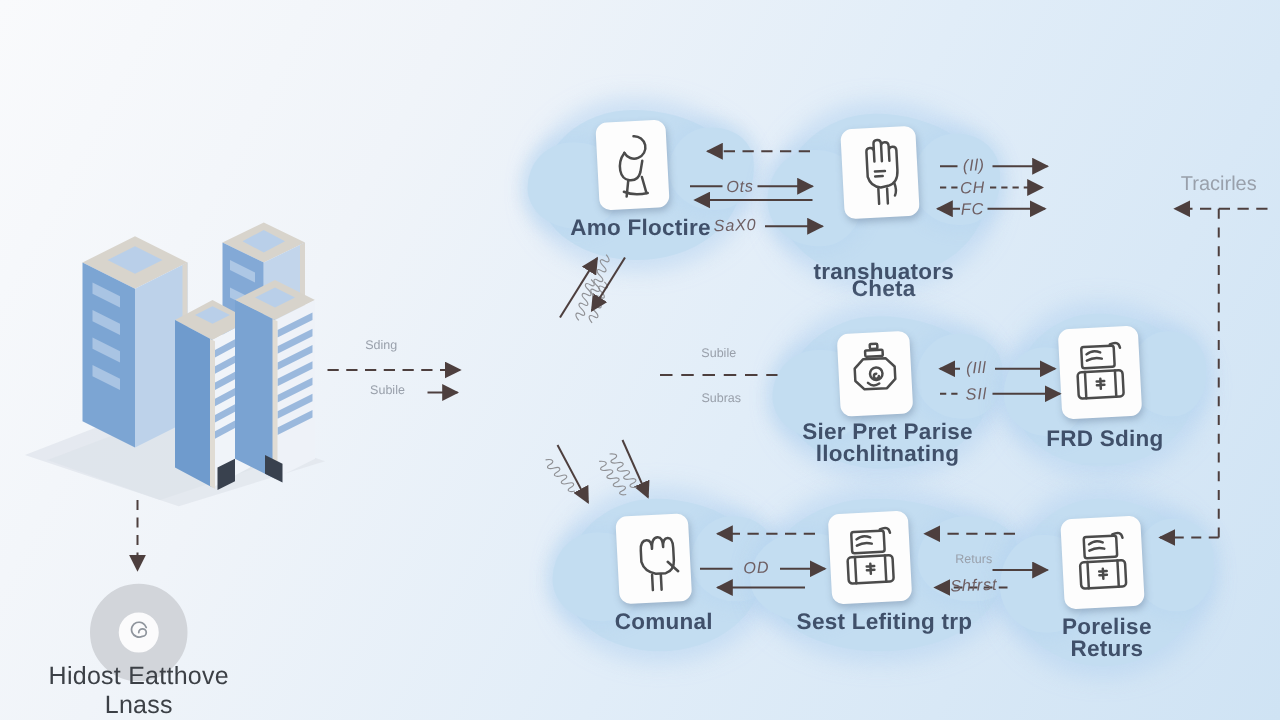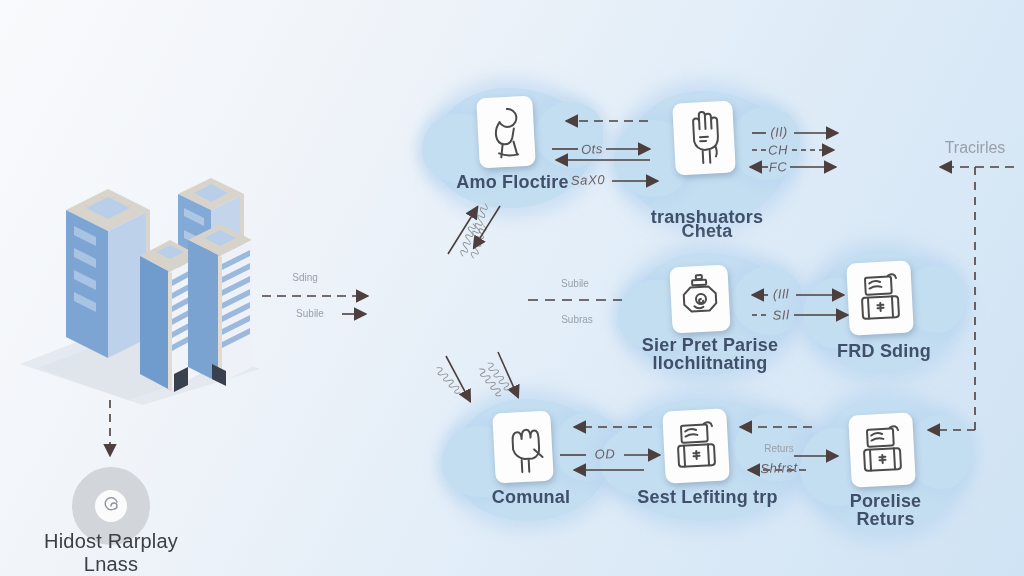--- a/index.html
+++ b/index.html
@@ -293,17 +293,17 @@
   <div class="slabel" style="left:605px;top:454px;">OD</div>
   <div class="glabel" style="left:779px;top:448px;">Returs</div>
   <div class="slabel" style="left:779px;top:468px;">Shfrst</div>
 
   <div class="legend-donut">
     <svg width="18" height="18" viewBox="0 0 18 18" fill="none" stroke="#8f959d" stroke-width="1.4" stroke-linecap="round">
       <path d="M9,9 a3,3 0 1 1 3,3 a6,6 0 1 1 3,-7"></path>
     </svg>
   </div>
   <div class="legend-text">
-    <div>Hidost Rarplay</div>
+    <div>Hidost Eatthove</div>
     <div>Lnass</div>
   </div>
 
 </div>
 
 </body></html>

